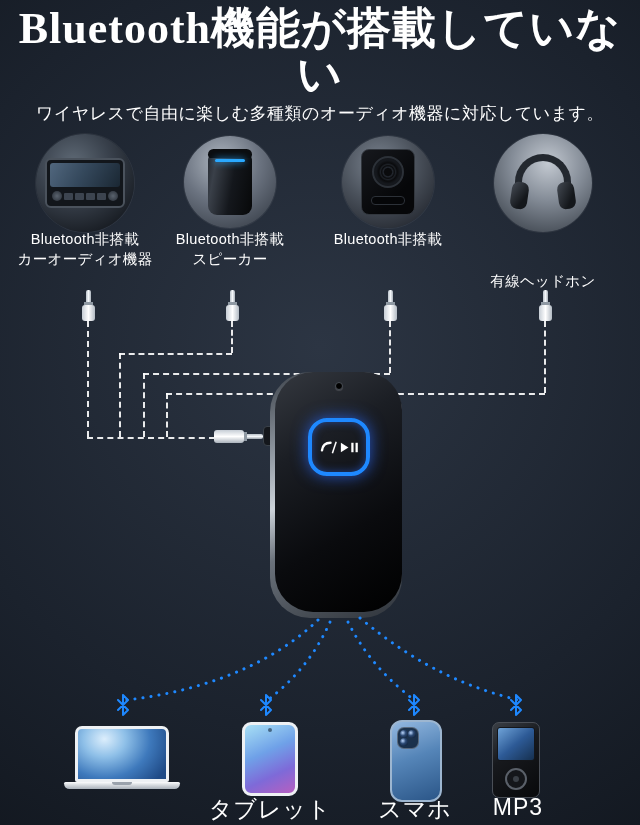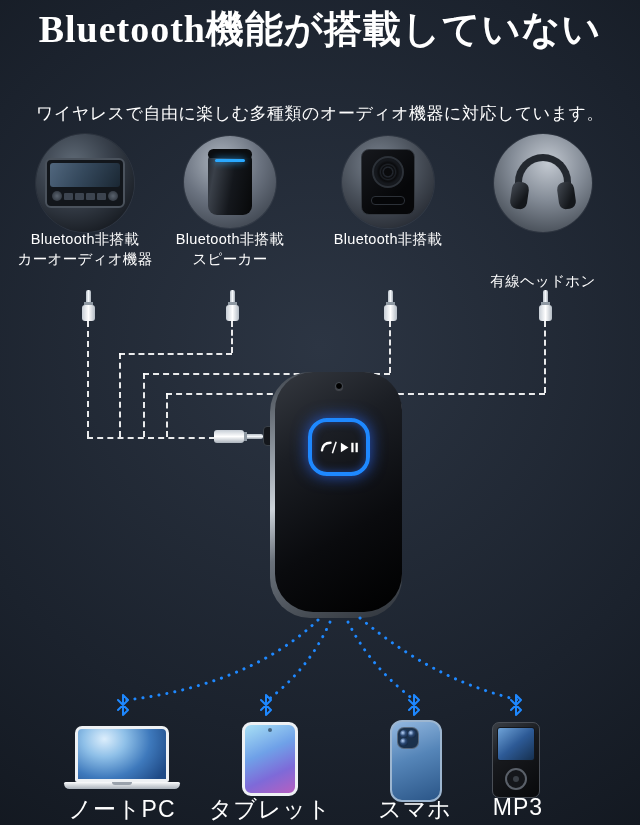--- a/index.html
+++ b/index.html
@@ -4,21 +4,21 @@
 <style>
   * { margin:0; padding:0; box-sizing:border-box; }
   html,body { background:#000; }
   body { font-family:"Liberation Sans", sans-serif; }
 
   .stage { position:relative; width:640px; height:825px; margin:0 auto; overflow:hidden; color:#fff;
     background: radial-gradient(120% 90% at 50% 42%, #2c3543 0%, #1b222d 52%, #0c1016 100%); }
 
   .title { position:absolute; top:6px; left:0; width:100%; text-align:center;
     font-family:"Liberation Serif", serif; font-weight:600; }
-  .title .tl { display:block; font-size:38px; line-height:46px; letter-spacing:1px; }
+  .title .tl { display:block; font-size:44px; line-height:46px; letter-spacing:1px; }
   .subtitle { position:absolute; top:102px; left:0; width:100%; text-align:center; font-size:17px; letter-spacing:.5px; }
 
   
   .circle { position:absolute; border-radius:50%; overflow:hidden; box-shadow:0 0 0 1px rgba(255,255,255,.06); }
   .c1 { left:36px; top:134px; width:98px; height:98px;
     background: radial-gradient(circle at 38% 30%, #5f6a76 0%, #39414c 40%, #14181e 85%); }
   .c2 { left:184px; top:136px; width:92px; height:92px;
     background: radial-gradient(circle at 40% 28%, #aeb6c0 0%, #6b7380 45%, #3a414b 88%); }
   .c3 { left:342px; top:136px; width:92px; height:92px;
     background: radial-gradient(circle at 40% 30%, #7b8490 0%, #4a515b 45%, #22262e 88%); }
@@ -257,18 +257,17 @@
       <i class="l1"></i>
       <i class="l2"></i>
       <i class="l3"></i>
     </div>
   </div>
   <div class="mp3">
     <div class="scr"></div>
     <div class="wheel"></div>
   </div>
 
-  <div class="tgt-label" style="left:42px;">ノートPC</div>
   <div class="tgt-label" style="left:335px;">スマホ</div>
   <div class="tgt-label" style="left:190px;">タブレット</div>
   <div class="tgt-label" style="left:438px;">MP3</div>
 
 </div>
 
 </body></html>

